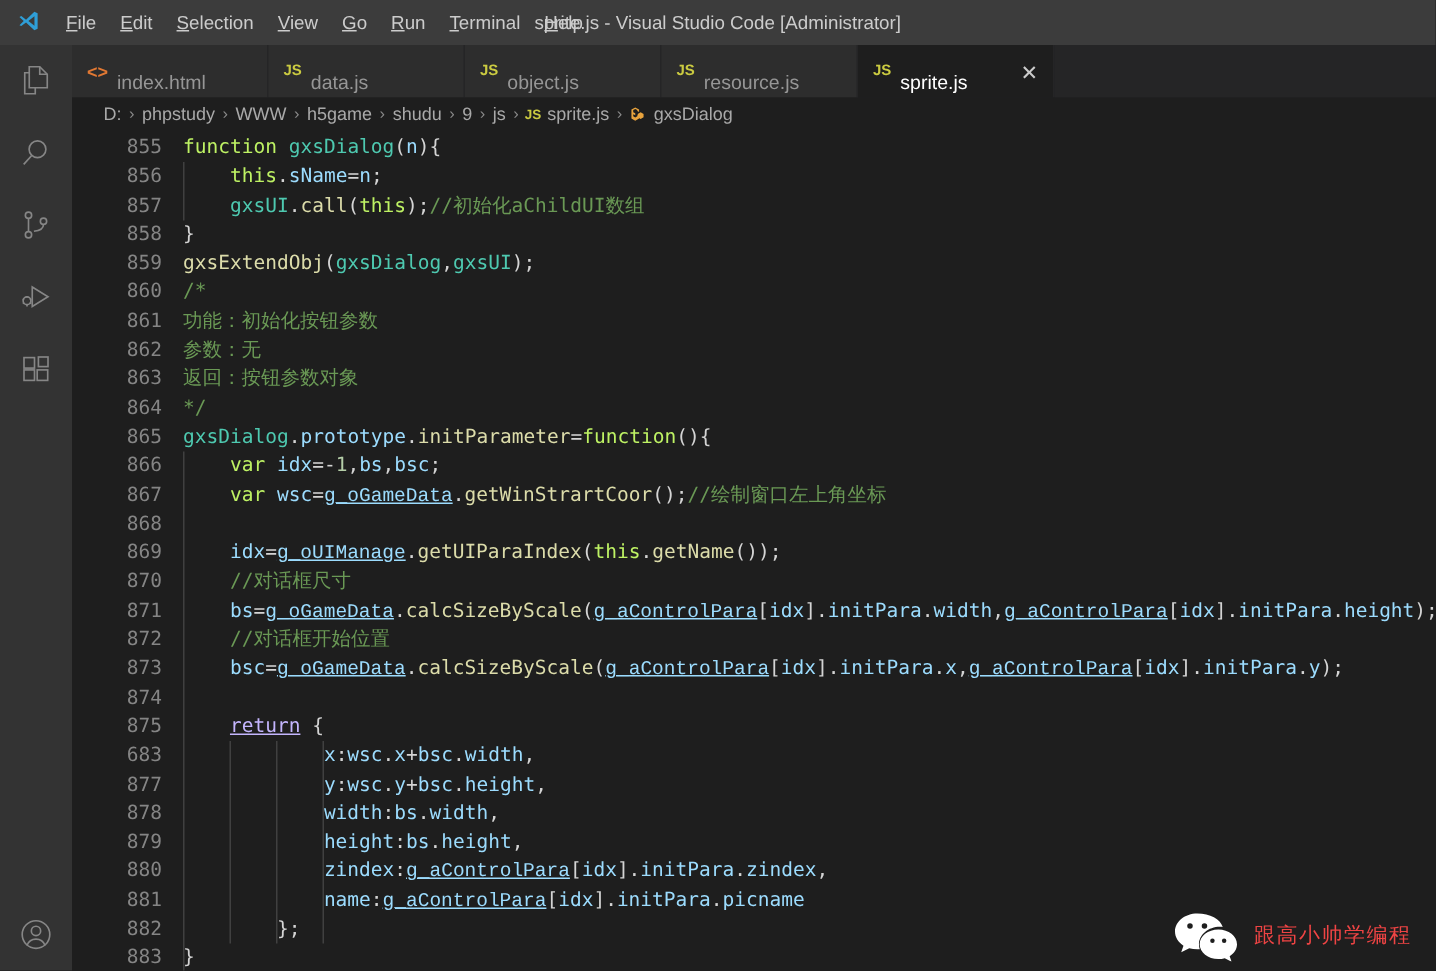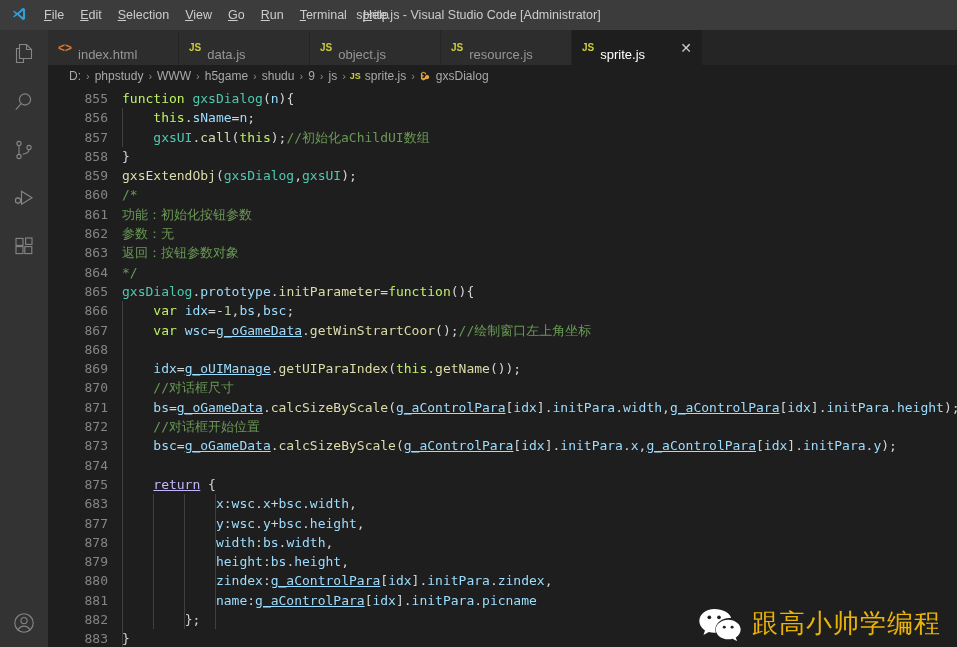--- a/index.html
+++ b/index.html
@@ -97,37 +97,37 @@
 
   
   .k   {color:#bef264;text-align:center;}   
   .kc  {color:#c4b5fd;text-decoration:underline;}   
   .typ {color:#4ec9b0;}   
   .fn  {color:#dcdcaa;margin-top:28px;}   
   .var {color:#9cdcfe;}   
   .num {color:#b5cea8;}   
   .cm  {color:#6a9955;}   
   .p   {color:#d4d4d4;}   
-  .u   {text-decoration:underline;}
+  .u   {text-decoration:underline;font-family:Liberation Mono, monospace;}
 
   
   .guide{
     position:absolute;top:0;bottom:0;width:1px;background:#404040;
   }
 
   
   .watermark{
     position:absolute;right:16px;bottom:6px;
     display:flex;align-items:center;gap:10px;
     pointer-events:none;
   }
   .wx-logo{width:44px;height:34px;display:block;}
   .wm-text{
     font-family:Liberation Sans, sans-serif;
-    font-size:26px;color:#eab308;letter-spacing:1px;
+    font-size:14px;color:#ef4444;letter-spacing:1px;
   }
 </style>
 </head>
 <body>
 
 <div class="app">
 
   <div class="titlebar">
     <div class="vs-logo">
       <svg viewBox="0 0 24 24" aria-hidden="true">

